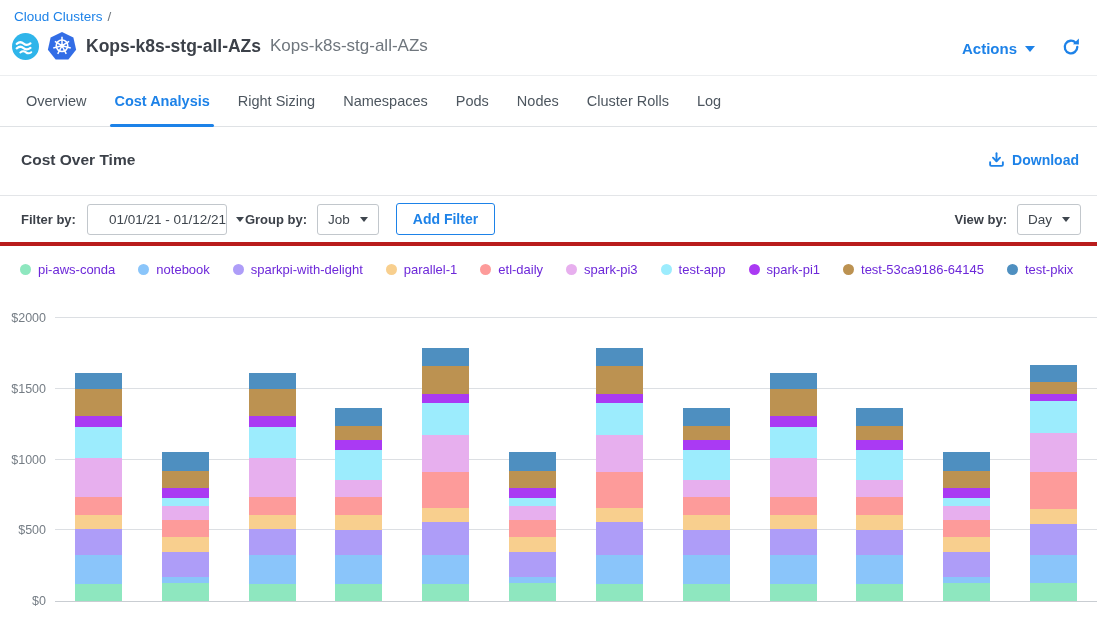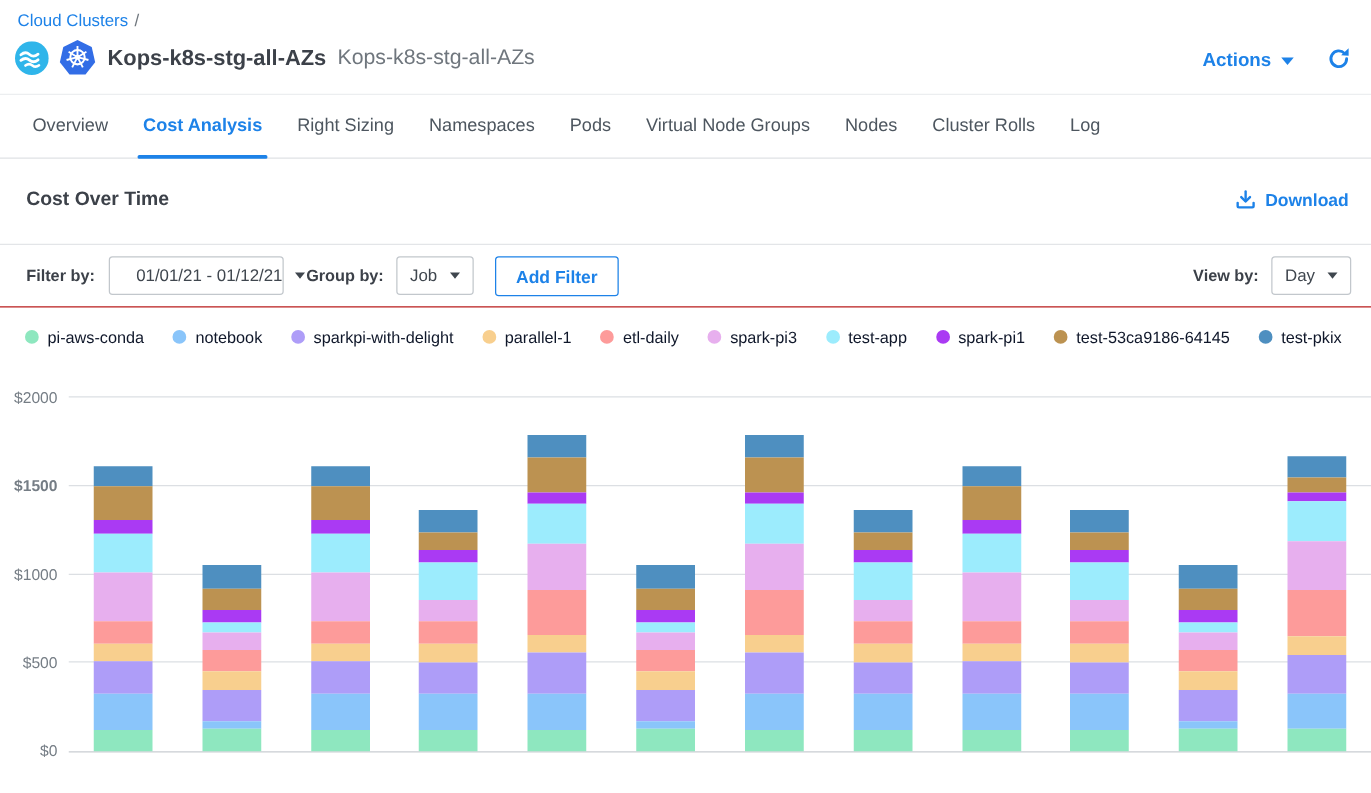--- a/index.html
+++ b/index.html
@@ -36,21 +36,21 @@
   
   .section-row { position:absolute; top:127px; left:0; right:0; height:69px;
     border-bottom:1px solid #e3e5e8; }
   .section-title { position:absolute; left:21px; top:24px; font-size:15.5px; font-weight:700; }
   .download-link { position:absolute; right:18px; top:24px; display:flex; align-items:center;
     color:#1d82e8; font-size:14px; font-weight:700; cursor:pointer; }
   .download-link svg { margin-right:7px; }
 
   
   .filter-row { position:absolute; top:196px; left:0; right:0; height:50px;
-    border-bottom:1px solid #b91c1c; display:flex; align-items:center; padding:0 16px 0 21px; }
+    border-bottom:4px solid #b91c1c; display:flex; align-items:center; padding:0 16px 0 21px; }
   .flabel { font-size:13px; font-weight:700; color:#3c4149; white-space:nowrap; }
   .select { display:inline-flex; align-items:center; justify-content:space-between;
     height:31px; border:1px solid #c2c7cc; border-radius:3px; background:#fff;
     padding:0 10px; font-size:13.5px; color:#3f464e; cursor:pointer; white-space:nowrap; }
   .caret-dark { width:0; height:0; border-left:4.5px solid transparent; border-right:4.5px solid transparent;
     border-top:5.5px solid #3f464e; margin-left:10px; }
   .date-select { width:140px; margin-left:11px;padding-left:21px; }
   .group-select { margin-left:10px; min-width:60px; }
   .view-select { margin-left:10px; min-width:62px; }
   .add-filter { height:32px; padding:0 16px; margin-left:17px; background:#fff;
@@ -58,21 +58,21 @@
     cursor:pointer; font-family:"Liberation Sans", sans-serif; }
   .spacer { flex:1; }
   .view-group { display:flex; align-items:center;text-align:right; }
   .view-group .flabel { margin-right:0; }
 
   
   .legend-row { position:absolute; top:247px; left:0; right:0; height:45px;
     display:flex; align-items:center; padding-left:20px; }
   .legend-item { display:flex; align-items:center; margin-right:23px; cursor:pointer; }
   .legend-dot { width:11px; height:11px; border-radius:50%; margin-right:7px; flex:0 0 auto; }
-  .legend-label { font-size:13px; color:#0f172a; white-space:nowrap; }
+  .legend-label { font-size:13px; color:#6d28d9; white-space:nowrap; }
 
   
   .chart { position:absolute; top:292px; left:0; right:0; bottom:0; }
   .plot { position:absolute; left:55px; right:0; top:27px; height:283px;
     border-bottom:1px solid #c9cdd2; display:flex; align-items:flex-end; }
   .gridline { position:absolute; left:0; right:0; height:1px; background:#dcdfe3; }
   .ytick { position:absolute; left:0; width:46px; text-align:right; font-size:12.5px; color:#757d85; }
   .bar-group { flex:1; display:flex; justify-content:center; align-items:flex-end;
     height:100%; position:relative; z-index:2; }
   .bar { width:47px; display:flex; flex-direction:column-reverse; }
@@ -123,21 +123,20 @@
     <polygon points="17.9,1.6 17.9,7.6 11.9,7.2" fill="#1d82e8"></polygon>
   </svg>
 </div>
 
 <div class="tabs" id="tabs">
     <div class="tab">Overview</div>
     <div class="tab active">Cost Analysis</div>
     <div class="tab">Right Sizing</div>
     <div class="tab">Namespaces</div>
     <div class="tab">Pods</div>
-    <div class="tab">Virtual Node Groups</div>
     <div class="tab">Nodes</div>
     <div class="tab">Cluster Rolls</div>
     <div class="tab">Log</div>
   </div>
 
 <div class="section-row">
   <div class="section-title">Cost Over Time</div>
   <div class="download-link">
     <svg width="17" height="17" viewBox="0 0 16 16">
       <path d="M8 2v7.2" stroke="#1d82e8" stroke-width="1.8" fill="none" stroke-linecap="round"></path>
@@ -384,15 +383,15 @@
           <div class="seg" style="height: 32.55px; background: rgb(156, 236, 253);"></div>
           <div class="seg" style="height: 7.08px; background: rgb(170, 58, 243);"></div>
           <div class="seg" style="height: 11.32px; background: rgb(188, 146, 81);"></div>
           <div class="seg" style="height: 17.69px; background: rgb(78, 143, 192);"></div>
         </div>
       </div>
     </div>
 <div class="ytick" style="top: 302px;">$0</div>
     <div class="ytick" style="top: 231.25px;">$500</div>
     <div class="ytick" style="top: 160.5px;">$1000</div>
-    <div class="ytick" style="top: 89.75px; font-weight: bold;">$1500</div>
+    <div class="ytick" style="top: 89.75px;">$1500</div>
     <div class="ytick" style="top: 19px;">$2000</div>
   </div>
 
 </body></html>

